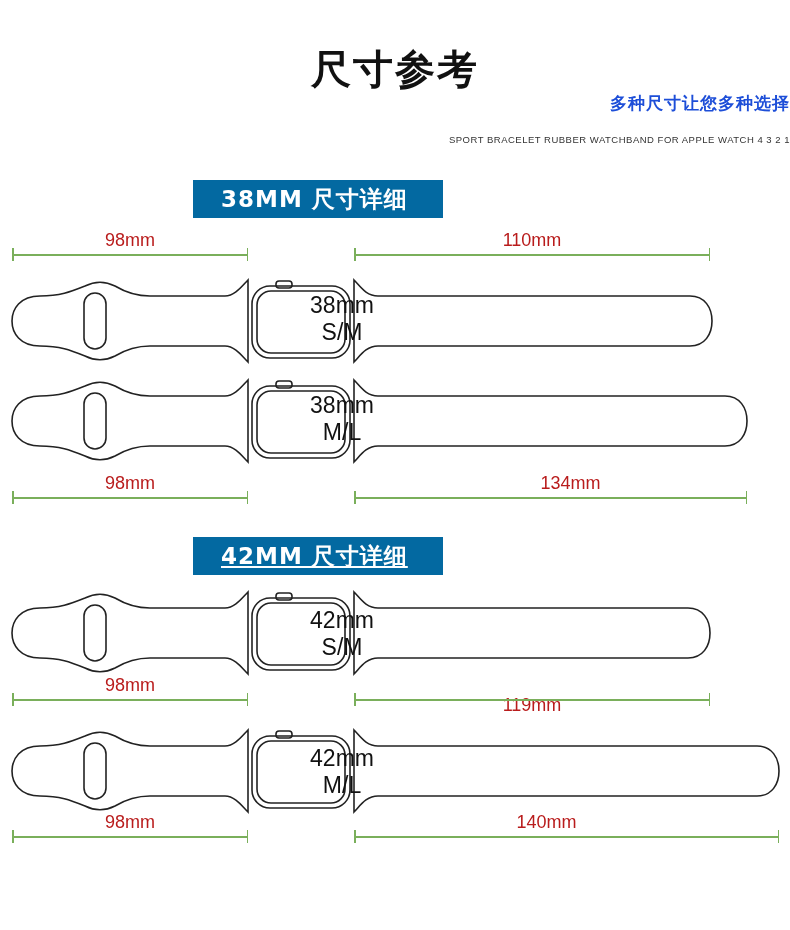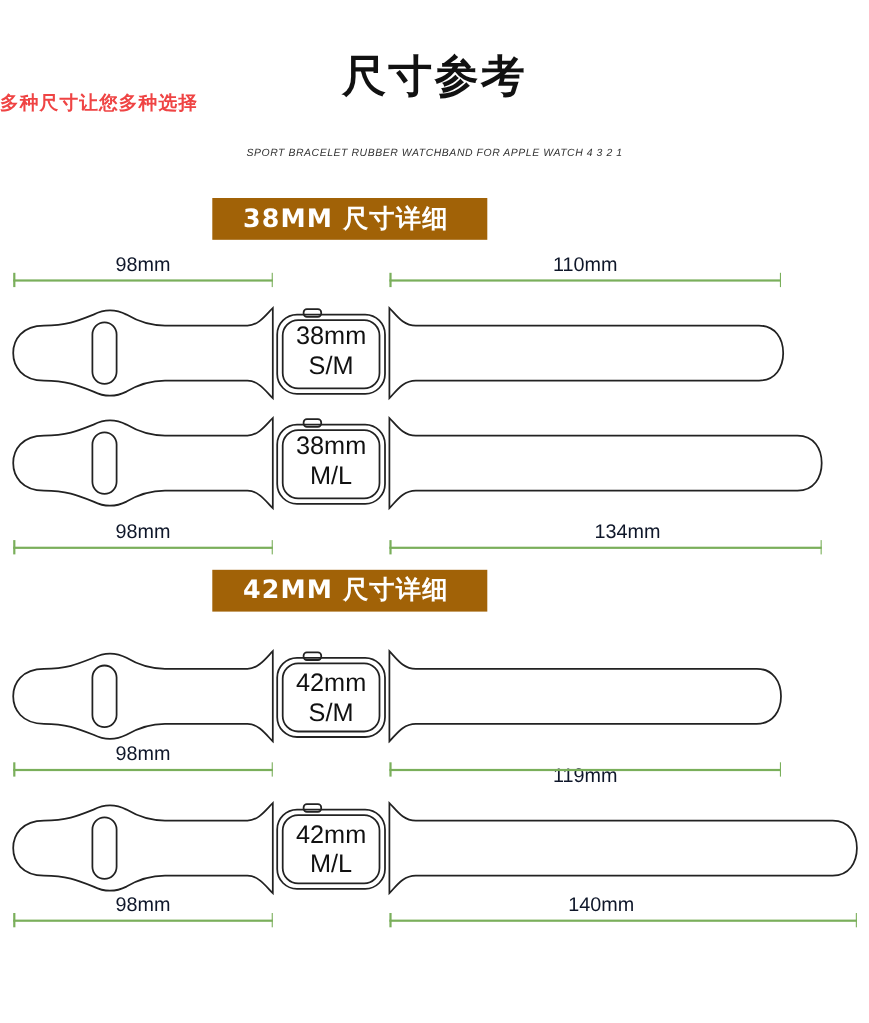--- a/index.html
+++ b/index.html
@@ -1,27 +1,27 @@
 <!DOCTYPE html>
 <html><head>
   <meta charset="utf-8">
   <style>
     html, body { margin: 0; padding: 0; background: #ffffff; }
     body { width: 790px; height: 930px; position: relative; overflow: hidden; font-family: "DejaVu Sans", "Liberation Sans", sans-serif; }
     .title { position: absolute; left: 0; width: 790px; top: 42px; text-align: center; font-size: 40px; font-weight: bold; color: #111; letter-spacing: 2px; }
-    .subtitle { position: absolute; left: 0; width: 790px; top: 82px; text-align: left; font-size: 17px; font-weight: bold; color: #ef4444; letter-spacing: 1px; }
-    .eng { position: absolute; left: 0; width: 790px; top: 134px; text-align: center; font-family: "Liberation Sans", sans-serif; font-size: 9.5px; color: #333; letter-spacing: 0.5px; font-style: italic; }
-    .badge { position: absolute; left: 193px; width: 250px; height: 38px; background: #a16207; color: #fff; font-size: 23px; font-weight: bold; line-height: 38px; padding-left: 28px; box-sizing: border-box; letter-spacing: 1px; }
+    .subtitle { position: absolute; left: 0; width: 790px; top: 92px; text-align: right; font-size: 17px; font-weight: bold; color: #1d4ed8; letter-spacing: 1px; }
+    .eng { position: absolute; left: 0; width: 790px; top: 134px; text-align: right; font-family: "Liberation Sans", sans-serif; font-size: 9.5px; color: #333; letter-spacing: 0.5px; }
+    .badge { position: absolute; left: 193px; width: 250px; height: 38px; background: #0369a1; color: #fff; font-size: 23px; font-weight: bold; line-height: 38px; padding-left: 28px; box-sizing: border-box; letter-spacing: 1px; }
     .dim { position: absolute; height: 14px; }
     .dim .line { position: absolute; left: 0; right: 0; top: 6px; height: 1.5px; background: #7aaf5b; }
     .dim .tick { position: absolute; top: 0; width: 1.5px; height: 13px; background: #7aaf5b; }
     .dim .tick.l { left: 0; } .dim .tick.r { right: 0; }
-    .dim-label { position: absolute; font-family: "Liberation Sans", sans-serif; font-size: 18px; color: #0f172a; text-align: center; }
+    .dim-label { position: absolute; font-family: "Liberation Sans", sans-serif; font-size: 18px; color: #b91c1c; text-align: center; }
     svg.band { position: absolute; left: 0; }
-    .watch-text { position: absolute; width: 90px; text-align: center; font-family: "Liberation Sans", sans-serif; font-size: 23px; line-height: 27px; color: #111; }
+    .watch-text { position: absolute; width: 90px; text-align: center; font-family: "Liberation Sans", sans-serif; font-size: 23px; line-height: 27px; color: #111; padding-left: 41px; }
   </style>
 </head>
 <body>
 
 <div class="title">尺寸参考</div>
 <div class="subtitle">多种尺寸让您多种选择</div>
 <div class="eng">SPORT BRACELET RUBBER WATCHBAND FOR APPLE WATCH 4 3 2 1</div>
 
 <div class="badge" style="top:180px;">38MM 尺寸详细</div>
 
@@ -73,21 +73,21 @@
     <div class="tick l"></div>
     <div class="tick r"></div>
   </div>
 <div class="dim-label" style="left:374px;width:393px;top:473px;">134mm</div>
 <div class="dim" style="left:354px;width:393px;top:491px;">
     <div class="line"></div>
     <div class="tick l"></div>
     <div class="tick r"></div>
   </div>
 
-<div class="badge" style="top:518px;">42MM 尺寸详细</div>
+<div class="badge" style="top:537px;text-decoration:underline;">42MM 尺寸详细</div>
 
 <svg class="band" style="top:590px;" width="790" height="86">
   <g fill="none" stroke="#222" stroke-width="1.6">
     <path d="M40,18 C60,18 70,14 85,8 C95,3 105,3 115,8 C125,14 135,18 150,18 L225,18 C235,18 242,8 248,2 L248,84 C242,78 235,68 225,68 L150,68 C135,68 125,72 115,78 C105,83 95,83 85,78 C70,72 60,68 40,68 C20,68 12,55 12,43 C12,31 20,18 40,18 Z"></path>
     <rect x="84" y="15" width="22" height="56" rx="11"></rect>
     <rect x="252" y="8" width="98" height="72" rx="18"></rect>
     <rect x="257" y="13" width="88" height="62" rx="14"></rect>
     <rect x="276" y="3" width="16" height="7" rx="3"></rect>
     <path d="M354,2 C360,8 366,18 378,18 L688,18 C703,18 710,30 710,43 C710,56 703,68 688,68 L378,68 C366,68 360,78 354,84 Z"></path>
   </g>

